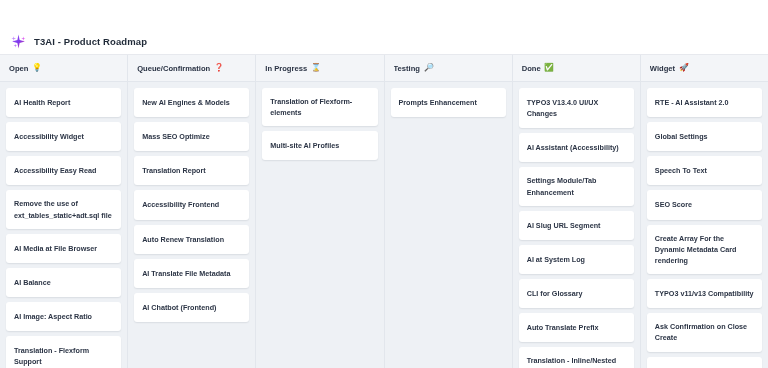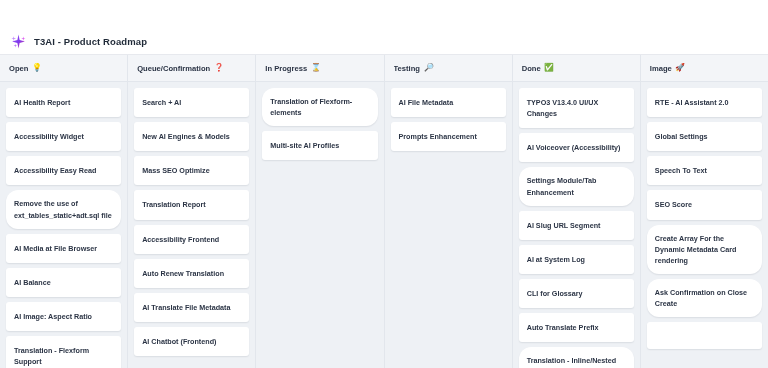--- a/index.html
+++ b/index.html
@@ -117,21 +117,21 @@
   }
 
   .card-title {
     font-size: 7.2px;
     font-weight: 700;
     line-height: 1.55;
     color: #2b3445;
     word-break: break-word;
   }
 
-  .card.tall { padding-top: 8px; padding-bottom: 8px; border-radius: 12px; }
+  .card.tall { padding-top: 8px; padding-bottom: 8px; }
 </style>
 </head>
 <body>
 
 <div class="app">
 
   <div class="topbar">
     <span class="logo-mark">
       <svg width="17" height="17" viewBox="0 0 32 32" aria-hidden="true">
         <defs>
@@ -186,23 +186,20 @@
           </div>
         </div>
       </div>
       <div class="column">
         <div class="col-header">
           <span class="col-title">Queue/Confirmation</span>
           <span class="col-emoji">❓</span>
         </div>
         <div class="col-body">
           <div class="card">
-            <span class="card-title">Search + AI</span>
-          </div>
-          <div class="card">
             <span class="card-title">New AI Engines &amp; Models</span>
           </div>
           <div class="card">
             <span class="card-title">Mass SEO Optimize</span>
           </div>
           <div class="card">
             <span class="card-title">Translation Report</span>
           </div>
           <div class="card">
             <span class="card-title">Accessibility Frontend</span>
@@ -232,38 +229,35 @@
           </div>
         </div>
       </div>
       <div class="column">
         <div class="col-header">
           <span class="col-title">Testing</span>
           <span class="col-emoji">🔎</span>
         </div>
         <div class="col-body">
           <div class="card">
-            <span class="card-title">AI File Metadata</span>
-          </div>
-          <div class="card">
             <span class="card-title">Prompts Enhancement</span>
           </div>
         </div>
       </div>
       <div class="column">
         <div class="col-header">
           <span class="col-title">Done</span>
           <span class="col-emoji">✅</span>
         </div>
         <div class="col-body">
           <div class="card">
             <span class="card-title">TYPO3 V13.4.0 UI/UX Changes</span>
           </div>
           <div class="card">
-            <span class="card-title">AI Voiceover (Accessibility)</span>
+            <span class="card-title">AI Assistant (Accessibility)</span>
           </div>
           <div class="card tall">
             <span class="card-title">Settings Module/Tab Enhancement</span>
           </div>
           <div class="card">
             <span class="card-title">AI Slug URL Segment</span>
           </div>
           <div class="card">
             <span class="card-title">AI at System Log</span>
           </div>
@@ -273,39 +267,42 @@
           <div class="card">
             <span class="card-title">Auto Translate Prefix</span>
           </div>
           <div class="card tall">
             <span class="card-title">Translation - Inline/Nested Elements (IRRE) Support</span>
           </div>
         </div>
       </div>
       <div class="column">
         <div class="col-header">
-          <span class="col-title">Image</span>
+          <span class="col-title">Widget</span>
           <span class="col-emoji">🚀</span>
         </div>
         <div class="col-body">
           <div class="card">
             <span class="card-title">RTE - AI Assistant 2.0</span>
           </div>
           <div class="card">
             <span class="card-title">Global Settings</span>
           </div>
           <div class="card">
             <span class="card-title">Speech To Text</span>
           </div>
           <div class="card">
             <span class="card-title">SEO Score</span>
           </div>
           <div class="card tall">
             <span class="card-title">Create Array For the Dynamic Metadata Card rendering</span>
           </div>
+          <div class="card">
+            <span class="card-title">TYPO3 v11/v13 Compatibility</span>
+          </div>
           <div class="card tall">
             <span class="card-title">Ask Confirmation on Close Create</span>
           </div>
           <div class="card"></div>
         </div>
       </div>
     </div>
 
 </div>
 

